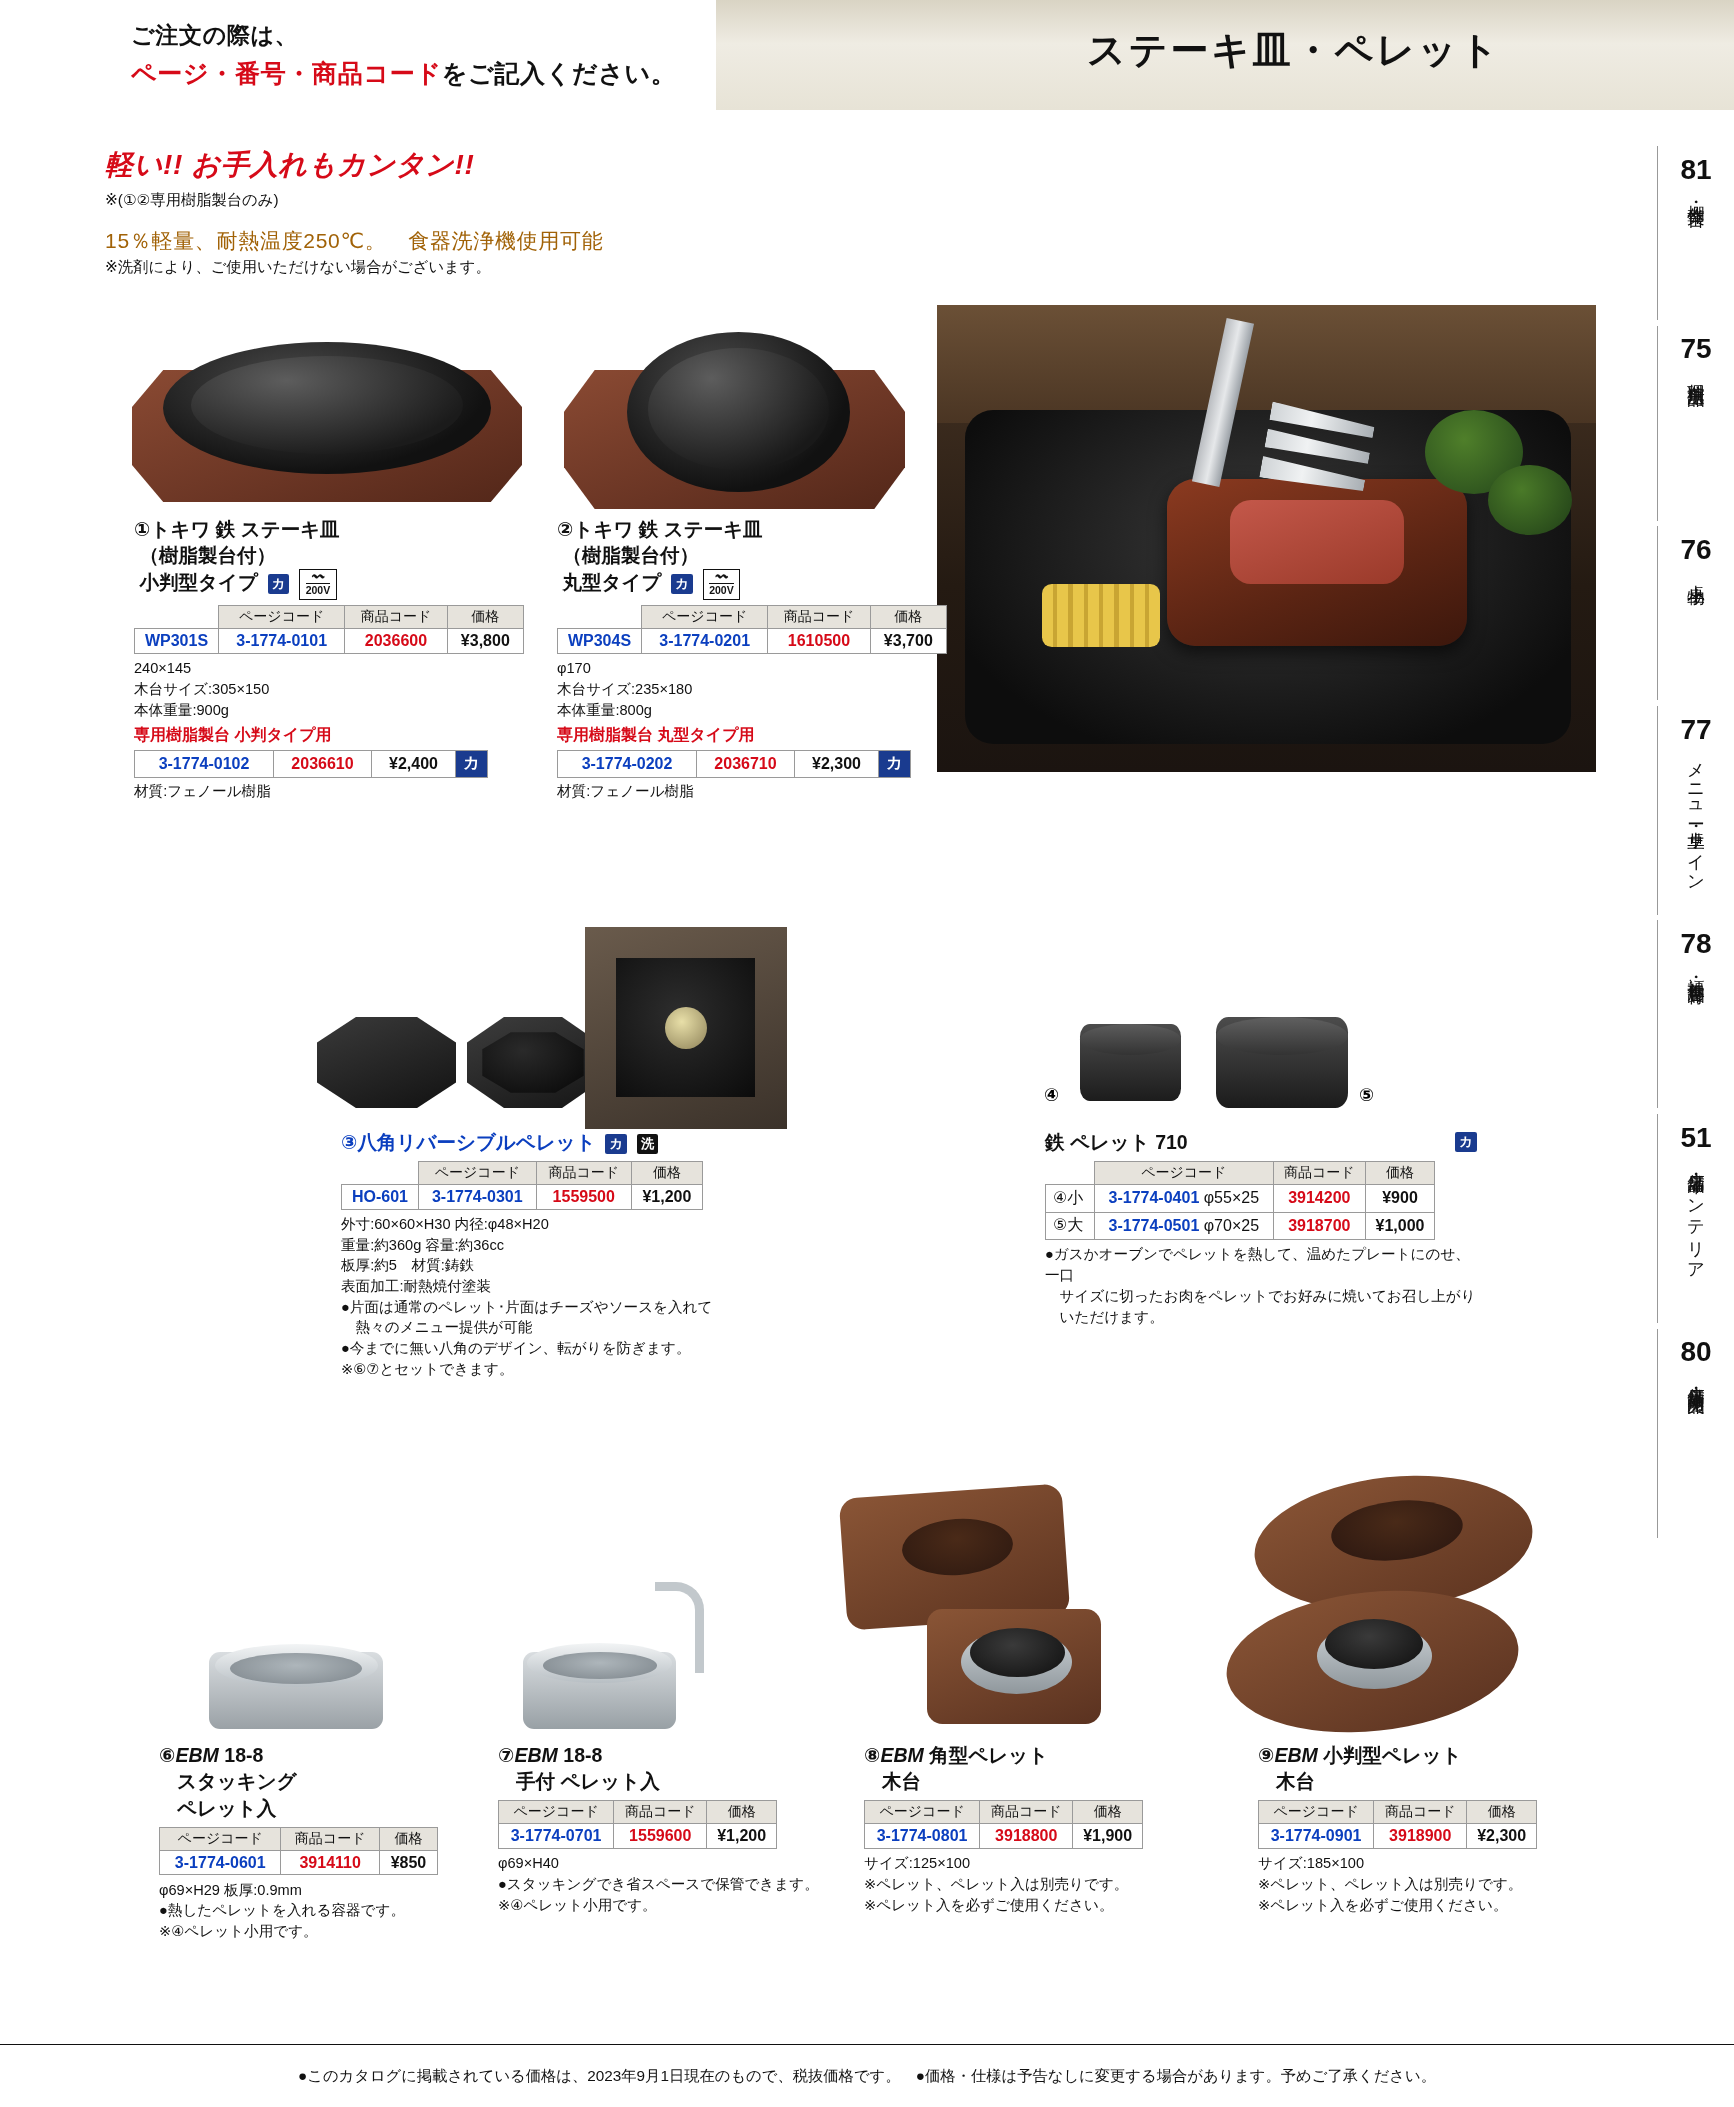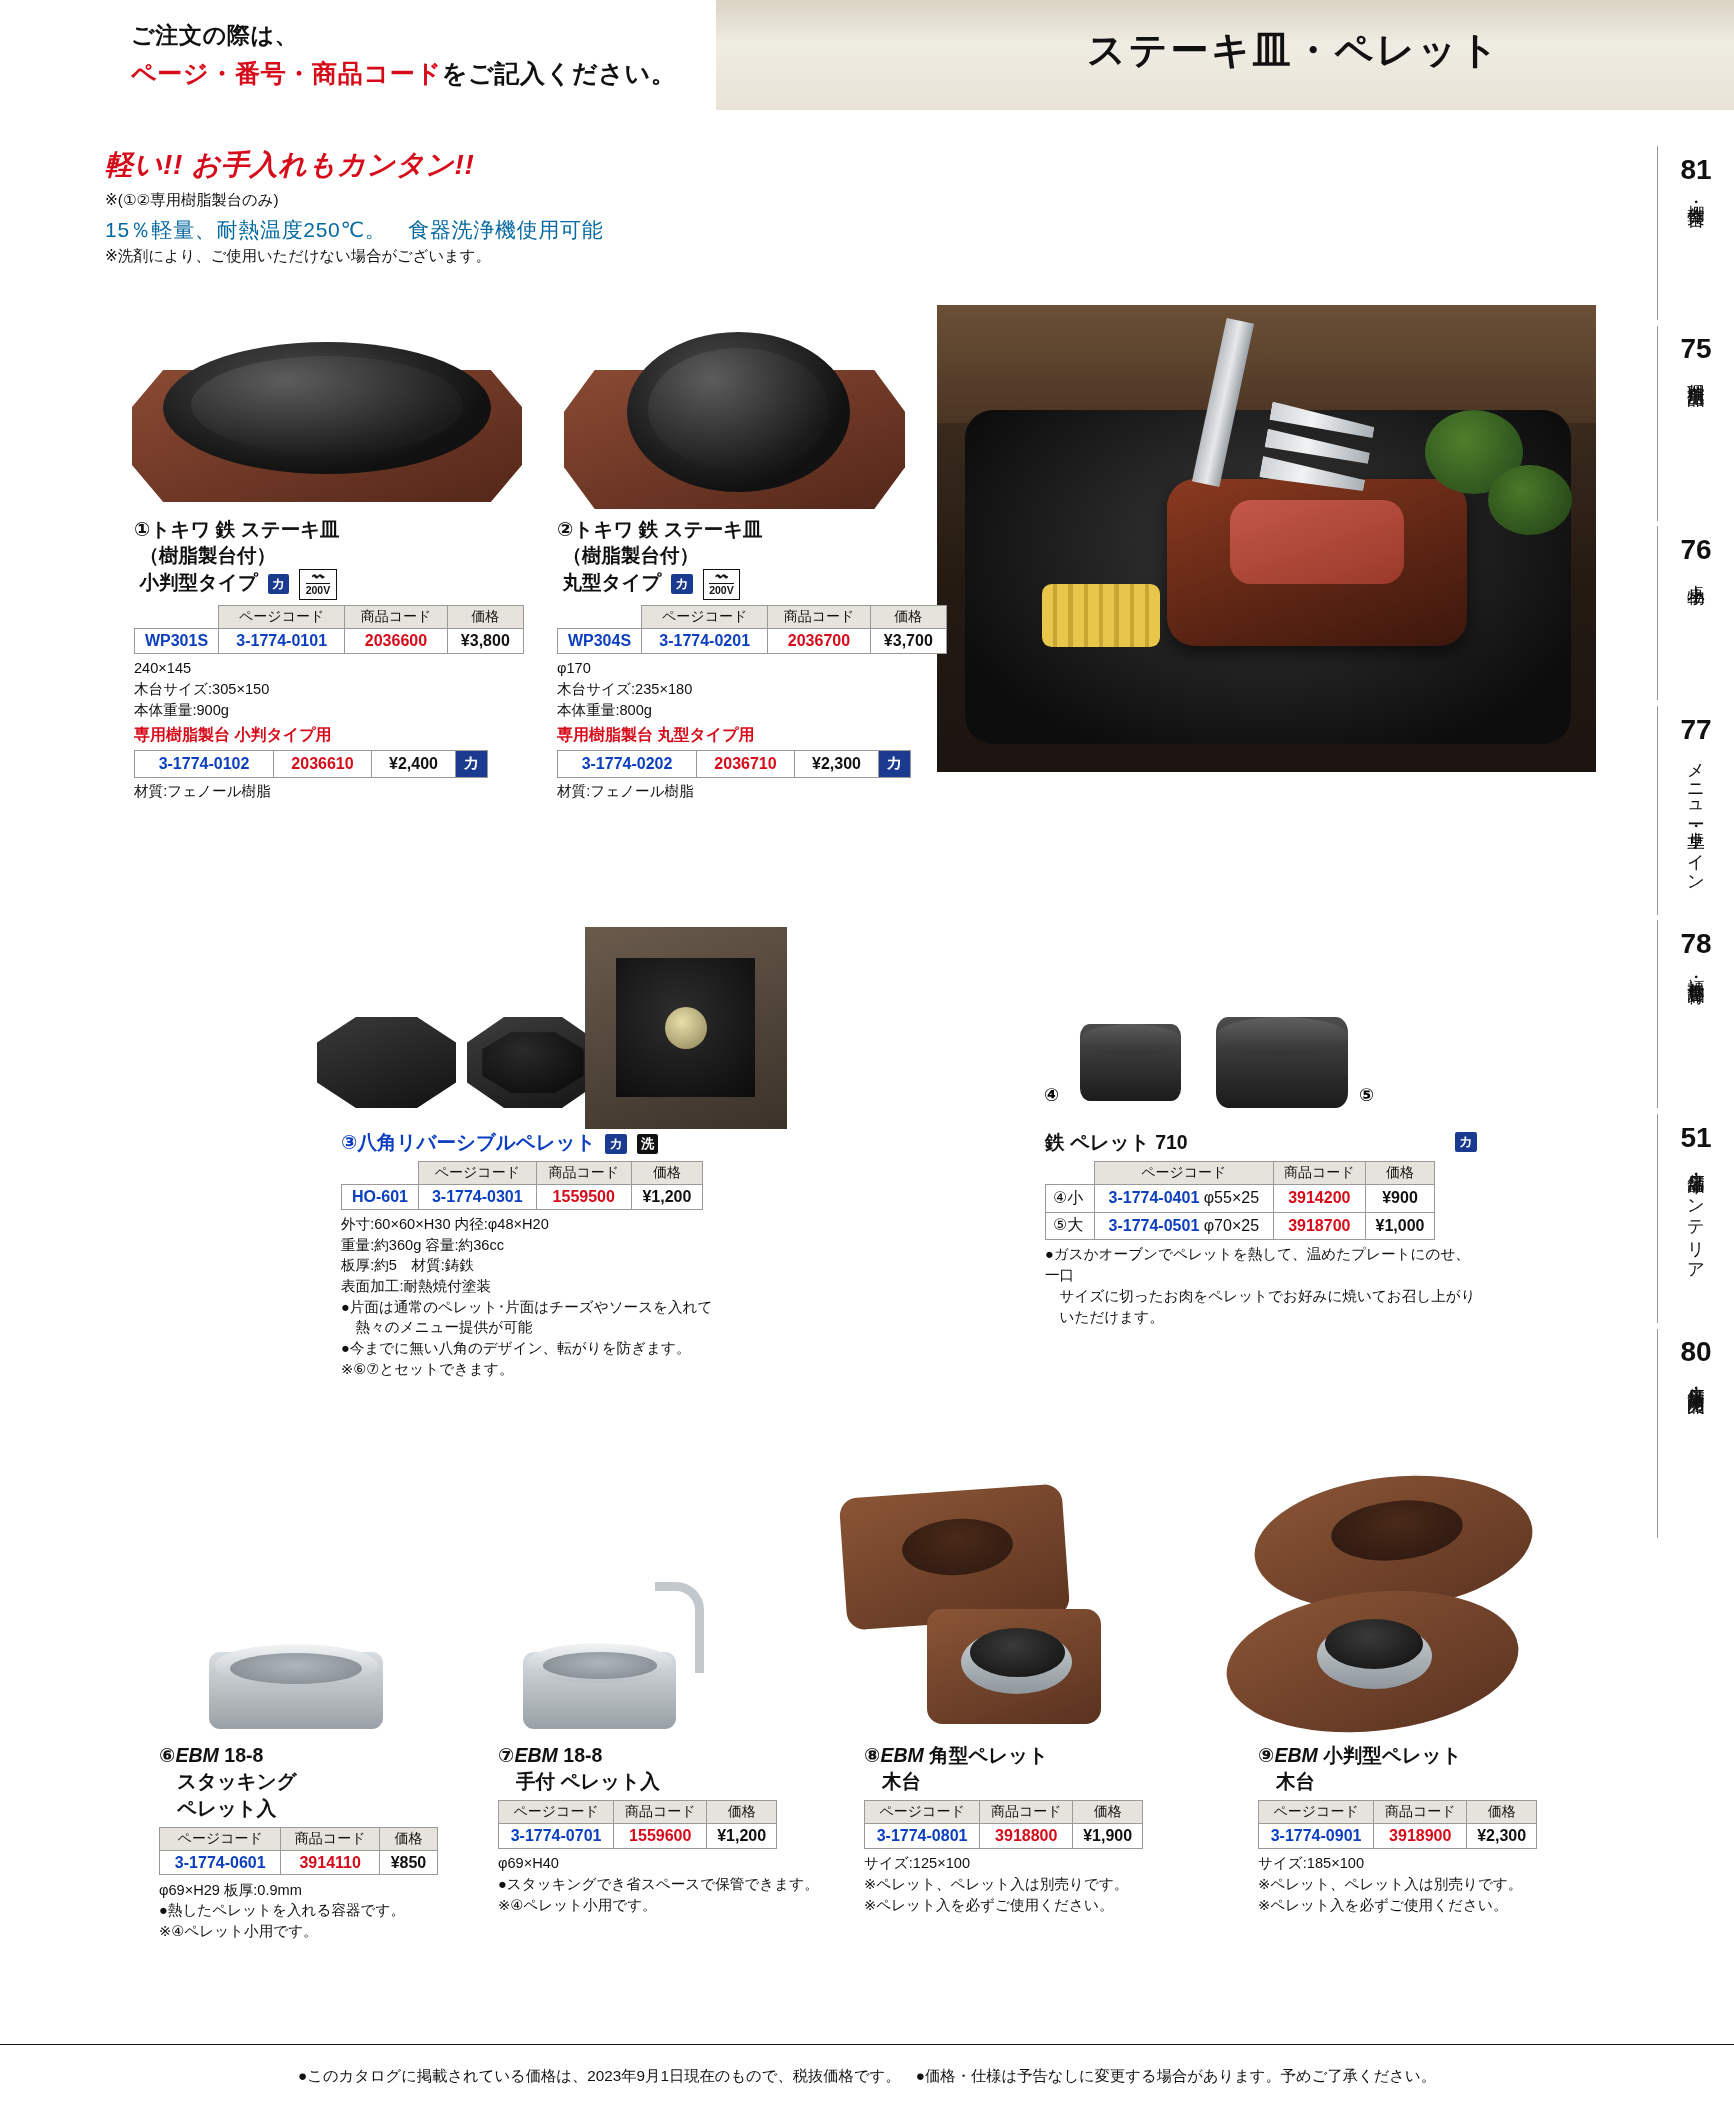--- a/index.html
+++ b/index.html
@@ -48,21 +48,21 @@
     margin: 7px auto 0; font-size: 17.4px; line-height: 1.15; color: #111;
     writing-mode: vertical-rl; text-orientation: upright; height: auto;
     letter-spacing: 1.4px;
   }
   .tab.active { background: #e8c85a; }
 
   
   .lead { position: absolute; left: 105px; top: 146px; width: 697px; }
   .lead h2 { font-size: 28px; color: #d60a18; font-weight: bold; font-style: italic; letter-spacing:0.7px;}
   .lead .sub { font-size: 15.3px; color: #111; margin-top: 5.6px; }
-  .lead .big { font-size: 21px; color: #0369a1; margin-top: 5px; letter-spacing:0.7px;}
+  .lead .big { font-size: 21px; color: #a16207; margin-top: 16px; letter-spacing:0.7px;}
   .lead .note { font-size: 15.3px; color: #111; margin-top: 2.8px; }
 
   
   .photo { position: absolute; }
 
   .oval-plate {
     position:absolute; border-radius:50%; background: radial-gradient(ellipse at 40% 30%, #4a4a4a, #111 70%);
   }
   .wood {
     position:absolute; background: linear-gradient(160deg,#8a4a33,#6a3524 60%,#532719);
@@ -238,21 +238,21 @@
       <tbody>
           <tr>
         <th style="width:84px;border:none;background:transparent;"></th>
         <th>ページコード</th>
         <th>商品コード</th>
         <th>価格</th>
       </tr>
       <tr>
         <td class="code-blue">WP304S</td>
         <td class="code-blue">3-1774-0201</td>
-        <td class="code-red">2036700</td>
+        <td class="code-red">1610500</td>
         <td class="price">¥3,700</td>
       </tr>
     </tbody>
       </table>
     <div class="desc" style="margin-top:4.2px;">
       <div>φ170</div>
       <div>木台サイズ:235×180</div>
       <div>本体重量:800g</div>
     </div>
     <div class="desc-red" style="margin-top:4.2px;">専用樹脂製台 丸型タイプ用</div>

